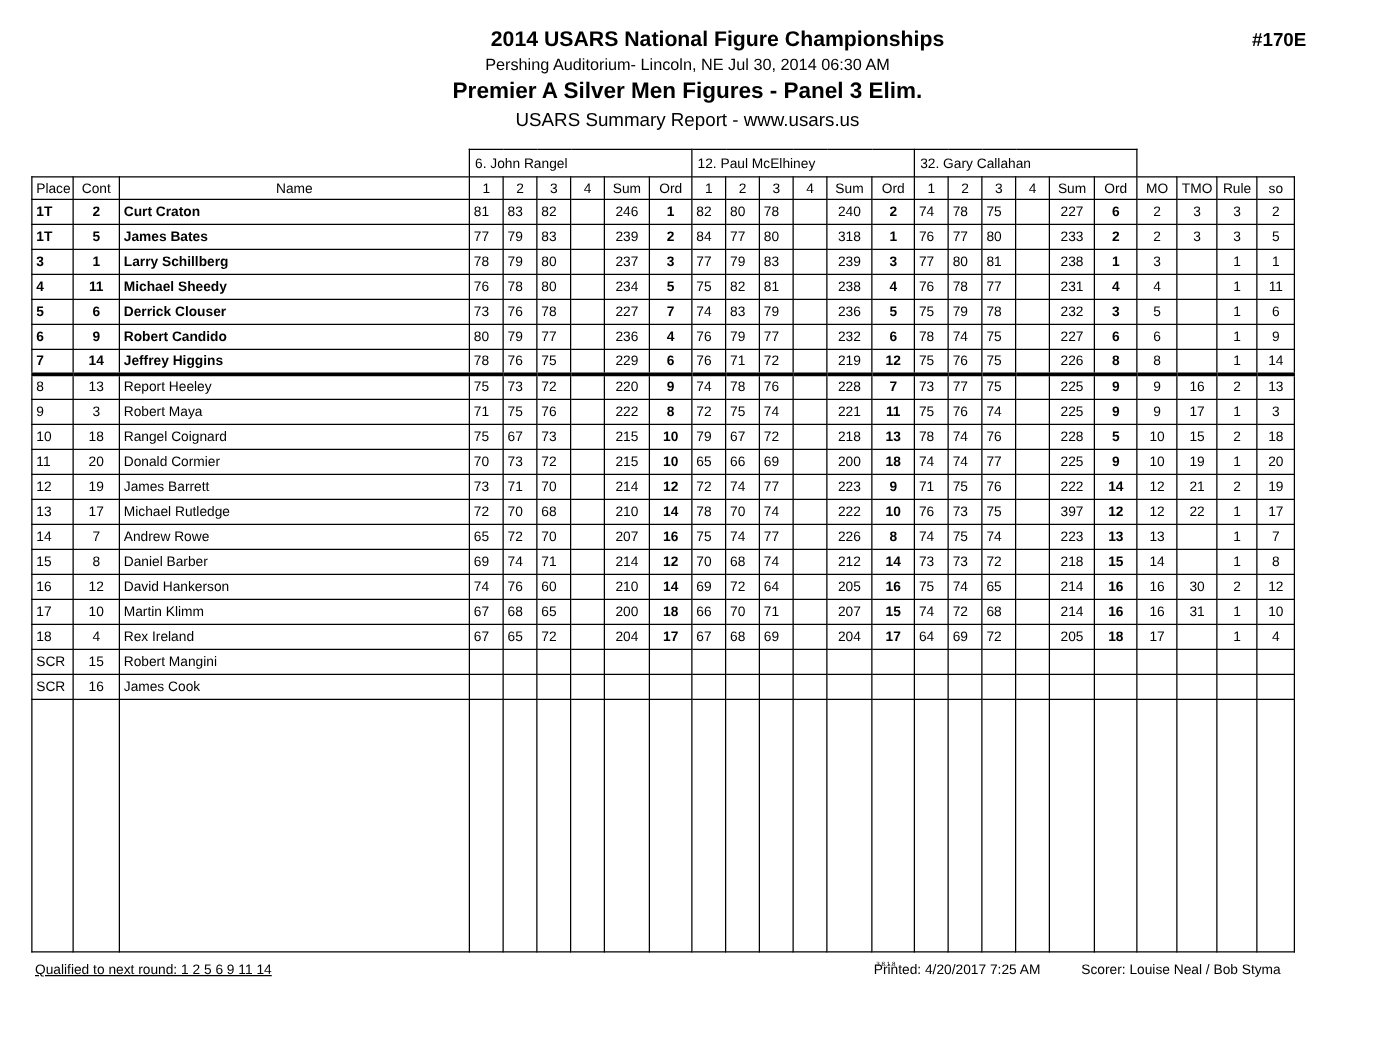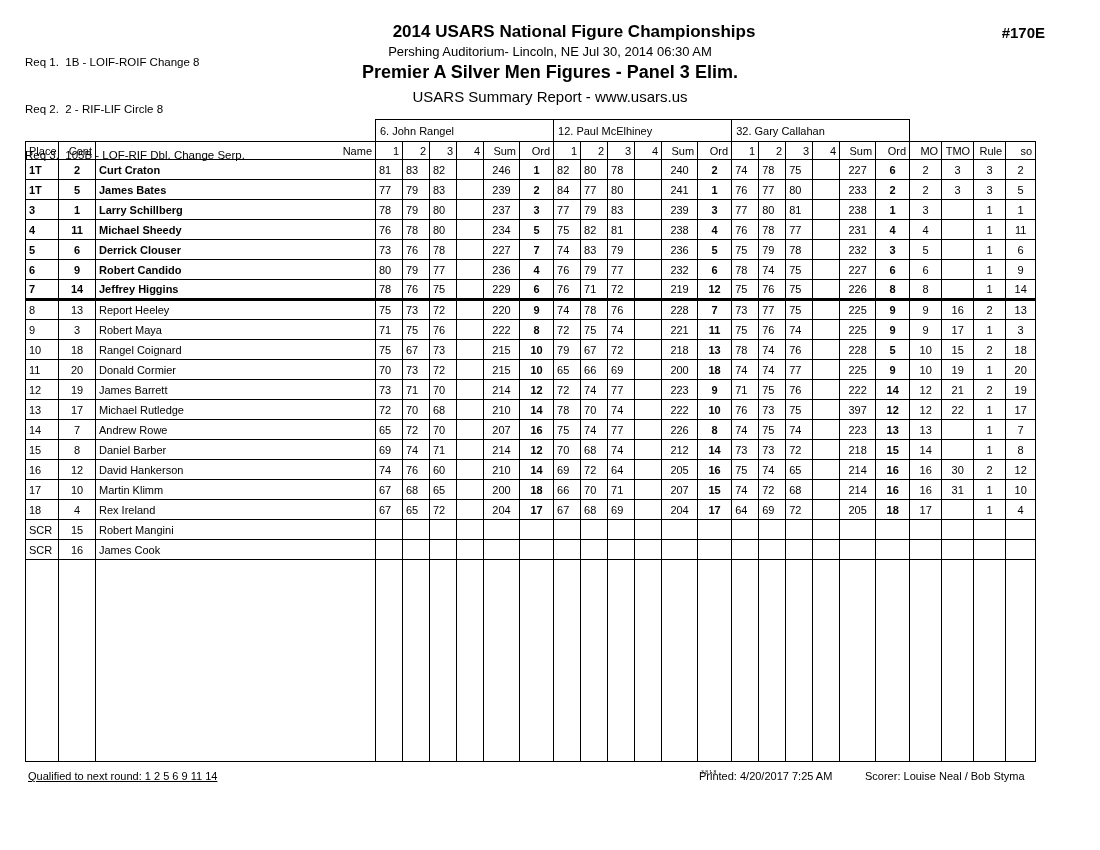--- a/index.html
+++ b/index.html
@@ -27,21 +27,21 @@
     border: 1px solid #000;
     font-size: 11px;
     height: 20px;
     padding: 0 3px;
     overflow: hidden;
     white-space: nowrap;
     vertical-align: middle;
   }
   tr.judge-row td { height: 22px; text-align: left; padding-left: 4px; font-size: 11px; }
   tr.judge-row td.spacer { border: none; }
-  tr.col-header-row td { height: 18px; text-align: right; font-size: 11px; }
+  tr.col-header-row td { height: 18px; text-align: center; font-size: 11px; }
   td.name { font-size: 12px; text-align: left; padding-left: 6px; }
   td.place { text-align: left; }
   td.cont { text-align: center; }
   td.score { text-align: left; }
   td.sum { text-align: center; }
   td.ord { text-align: center; }
   td.tail { text-align: center; }
   tbody td.ord { font-weight: bold; }
   tr.bold-row td.place, tr.bold-row td.cont, tr.bold-row td.name { font-weight: bold; }
   td.thick-left { border-left: 3px solid #000; }
@@ -54,25 +54,20 @@
   .version { position: absolute; left: 676px; top: 0; font-size: 5px; }
   .printed { position: absolute; left: 674px; top: 1px; }
   .scorer { position: absolute; left: 840px; top: 1px; }
 </style>
 </head>
 <body>
 
 <div class="page">
 
   <header class="report-header">
-    <div class="req-block">
-      <div>Req 1.  1B - LOIF-ROIF Change 8</div>
-      <div>Req 2.  2 - RIF-LIF Circle 8</div>
-      <div>Req 3.  105B - LOF-RIF Dbl. Change Serp.</div>
-    </div>
     <div class="event-number">#170E</div>
     <div class="title">2014 USARS National Figure Championships</div>
     <div class="venue">Pershing Auditorium- Lincoln, NE  Jul 30, 2014  06:30 AM</div>
     <div class="event">Premier A Silver Men Figures - Panel 3 Elim.</div>
     <div class="subtitle">USARS Summary Report - www.usars.us</div>
   </header>
 
   <table class="results">
     <colgroup>
       <col style="width:33px">
@@ -172,21 +167,21 @@
           <td class="score">77</td>
           <td class="score">79</td>
           <td class="score">83</td>
           <td class="score"></td>
           <td class="sum">239</td>
           <td class="ord">2</td>
           <td class="score thick-left">84</td>
           <td class="score">77</td>
           <td class="score">80</td>
           <td class="score"></td>
-          <td class="sum">241</td>
+          <td class="sum">318</td>
           <td class="ord">1</td>
           <td class="score thick-left">76</td>
           <td class="score">77</td>
           <td class="score">80</td>
           <td class="score"></td>
           <td class="sum">233</td>
           <td class="ord">2</td>
           <td class="tail thick-left">2</td>
           <td class="tail">3</td>
           <td class="tail">3</td>

